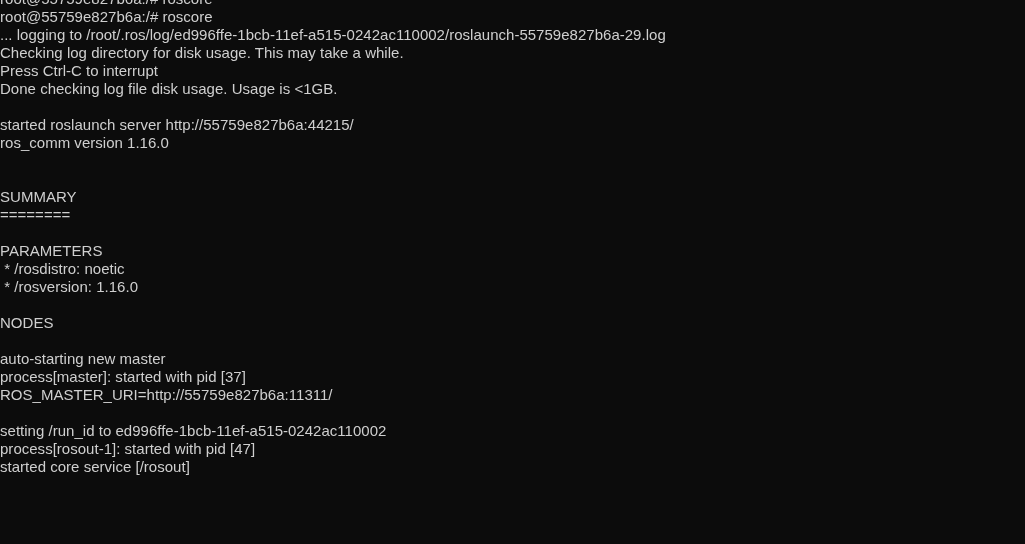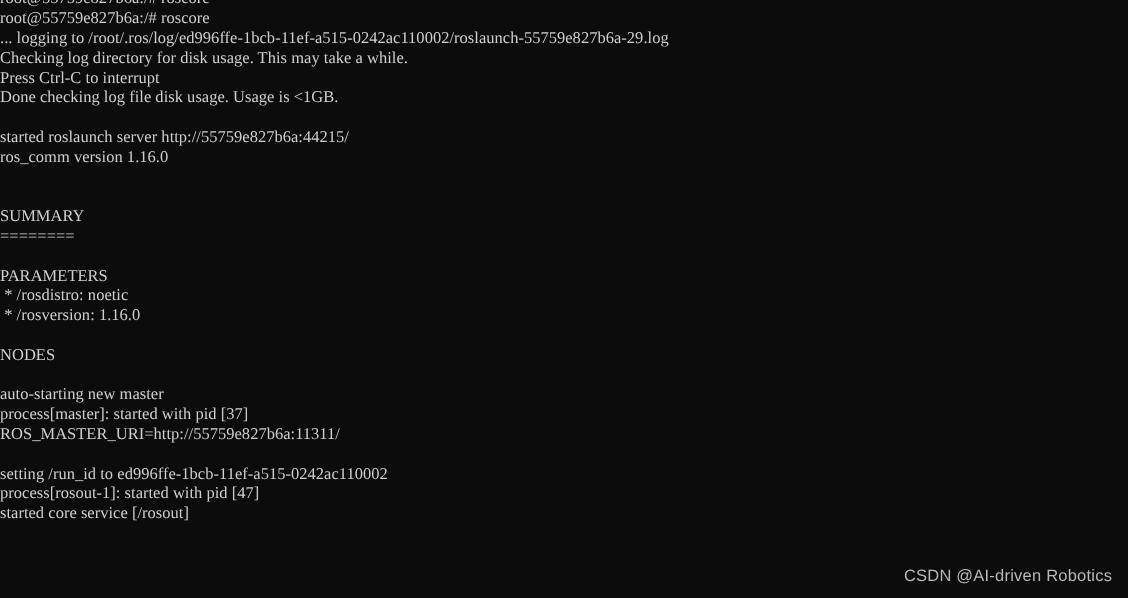--- a/index.html
+++ b/index.html
@@ -32,21 +32,21 @@
     font-family: "Liberation Mono", "DejaVu Sans Mono", monospace;
     font-size: 15px;
     line-height: 18px;
     color: #cfcfcf;
     -webkit-font-smoothing: none;
   }
   .term-line {
     display: block;
     height: 18px;
     white-space: pre;
-    font-family: Liberation Serif, serif;
+    font-family: Liberation Sans, sans-serif;
   }
   .term-line.blank {
     color: transparent;
   }
   #watermark {
     position: absolute;
     right: 14px;
     bottom: 11px;
     font-family: "Liberation Sans", "DejaVu Sans", sans-serif;
     font-size: 15px;
@@ -57,15 +57,14 @@
     user-select: none;
   }
 </style>
 </head>
 <body>
 
 <div id="terminal">
 
   <div id="console-output"><span class="term-line">root@55759e827b6a:/# roscore</span><span class="term-line">root@55759e827b6a:/# roscore</span><span class="term-line">... logging to /root/.ros/log/ed996ffe-1bcb-11ef-a515-0242ac110002/roslaunch-55759e827b6a-29.log</span><span class="term-line">Checking log directory for disk usage. This may take a while.</span><span class="term-line">Press Ctrl-C to interrupt</span><span class="term-line">Done checking log file disk usage. Usage is &lt;1GB.</span><span class="term-line blank"></span><span class="term-line">started roslaunch server http://55759e827b6a:44215/</span><span class="term-line">ros_comm version 1.16.0</span><span class="term-line blank"></span><span class="term-line blank"></span><span class="term-line">SUMMARY</span><span class="term-line">========</span><span class="term-line blank"></span><span class="term-line">PARAMETERS</span><span class="term-line"> * /rosdistro: noetic</span><span class="term-line"> * /rosversion: 1.16.0</span><span class="term-line blank"></span><span class="term-line">NODES</span><span class="term-line blank"></span><span class="term-line">auto-starting new master</span><span class="term-line">process[master]: started with pid [37]</span><span class="term-line">ROS_MASTER_URI=http://55759e827b6a:11311/</span><span class="term-line blank"></span><span class="term-line">setting /run_id to ed996ffe-1bcb-11ef-a515-0242ac110002</span><span class="term-line">process[rosout-1]: started with pid [47]</span><span class="term-line">started core service [/rosout]</span></div>
 
-  <div id="watermark">CSDN @AI-driven Robotics</div>
 
 </div>
 
 </body></html>

